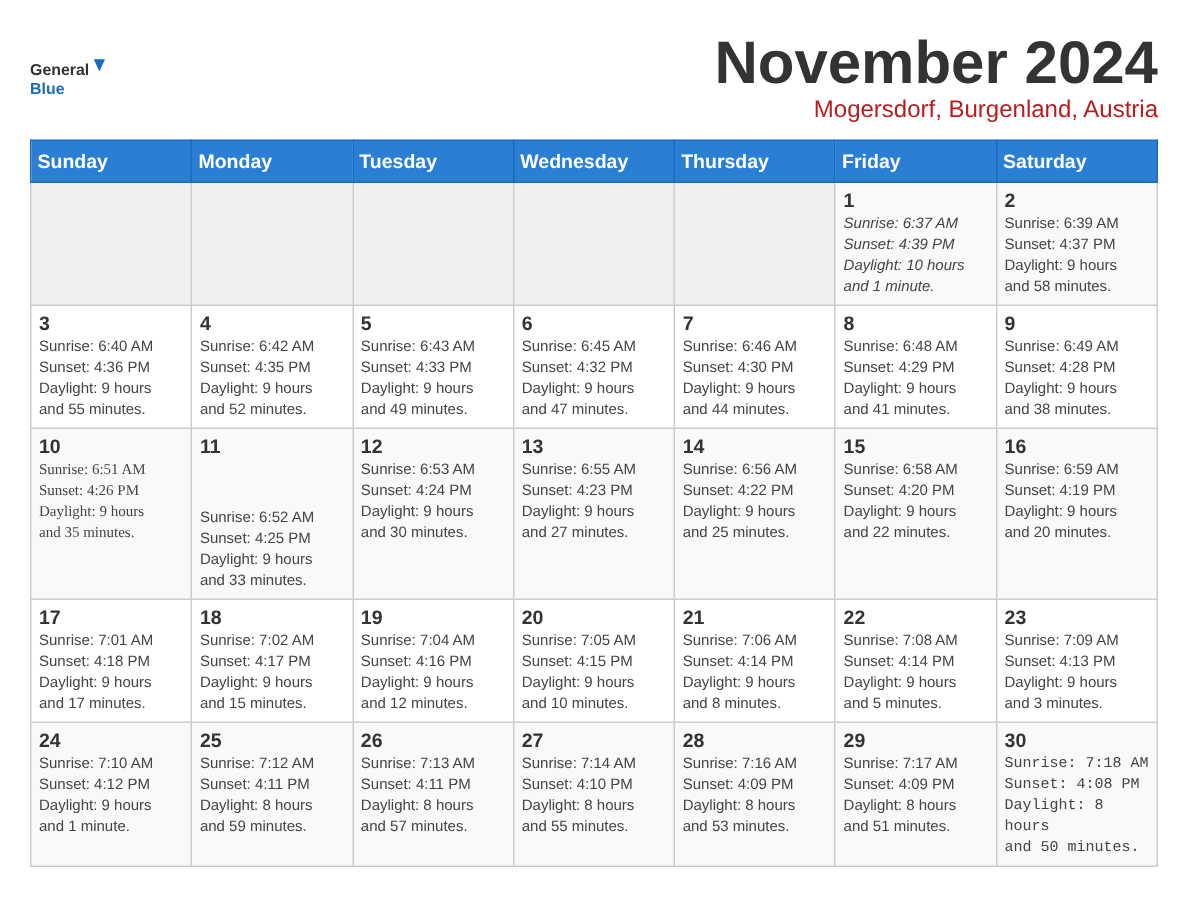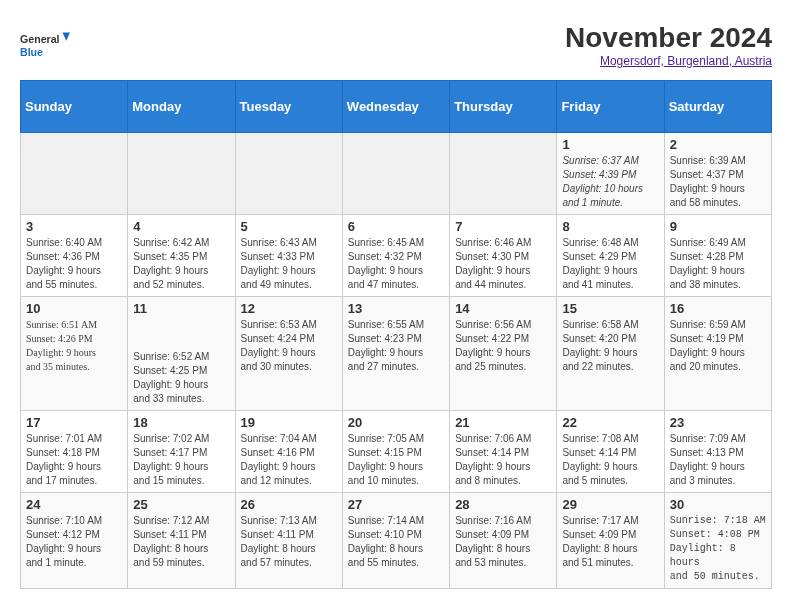--- a/index.html
+++ b/index.html
@@ -18,40 +18,39 @@
     }
     .logo {
       display: flex;
       align-items: center;
       gap: 4px;
     }
     .title-block {
       text-align: right;
     }
     .month-title {
-      font-size: 28px;
+      font-size: 40px;
       font-weight: bold;
       color: #333;
     }
     .location {
-      font-size: 12px;
-      color: #4c1d95;
-      text-decoration: underline;
+      font-size: 16px;
+      color: #b91c1c;
     }
     table {
       width: 100%;
       border-collapse: collapse;
       table-layout: fixed;
     }
     thead tr th {
       background: #2a7fd4;
       color: #fff;
       font-size: 13px;
       font-weight: bold;
-      padding: 18px 4px;
+      padding: 6px 4px;
       border: 1px solid #1a6bbf;
       text-align: left;
     }
     tbody tr td {
       border: 1px solid #ccc;
       vertical-align: top;
       padding: 4px 5px;
       font-size: 10.5px;
       color: #333;
       height: 82px;

